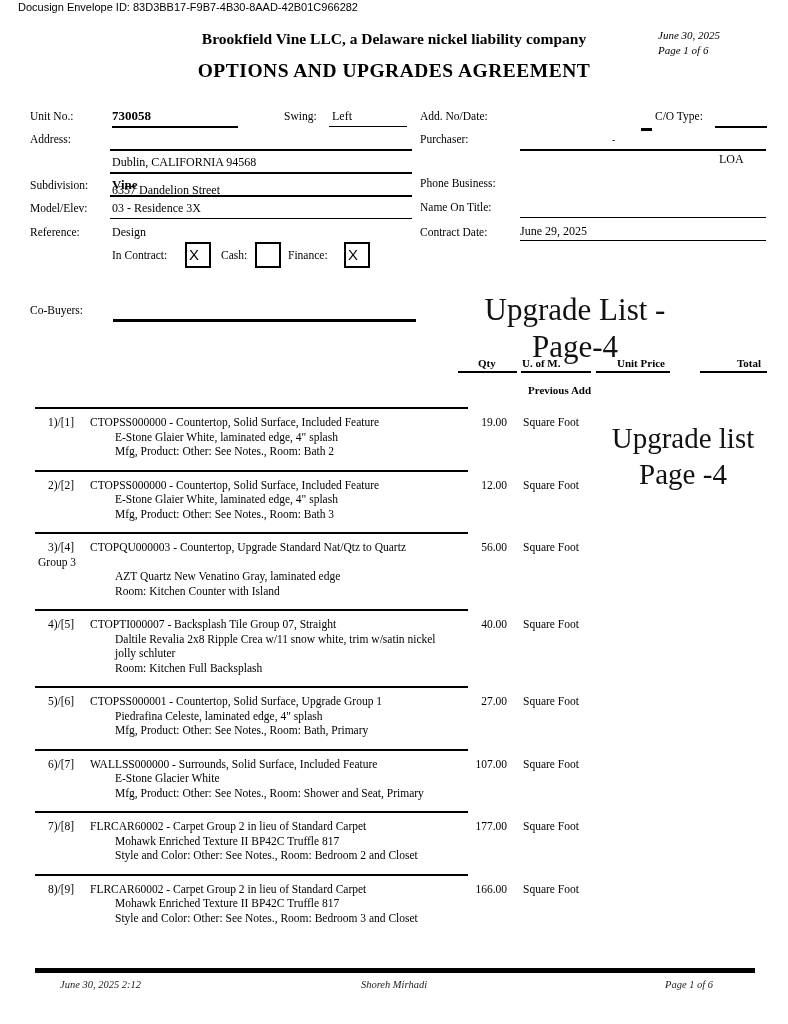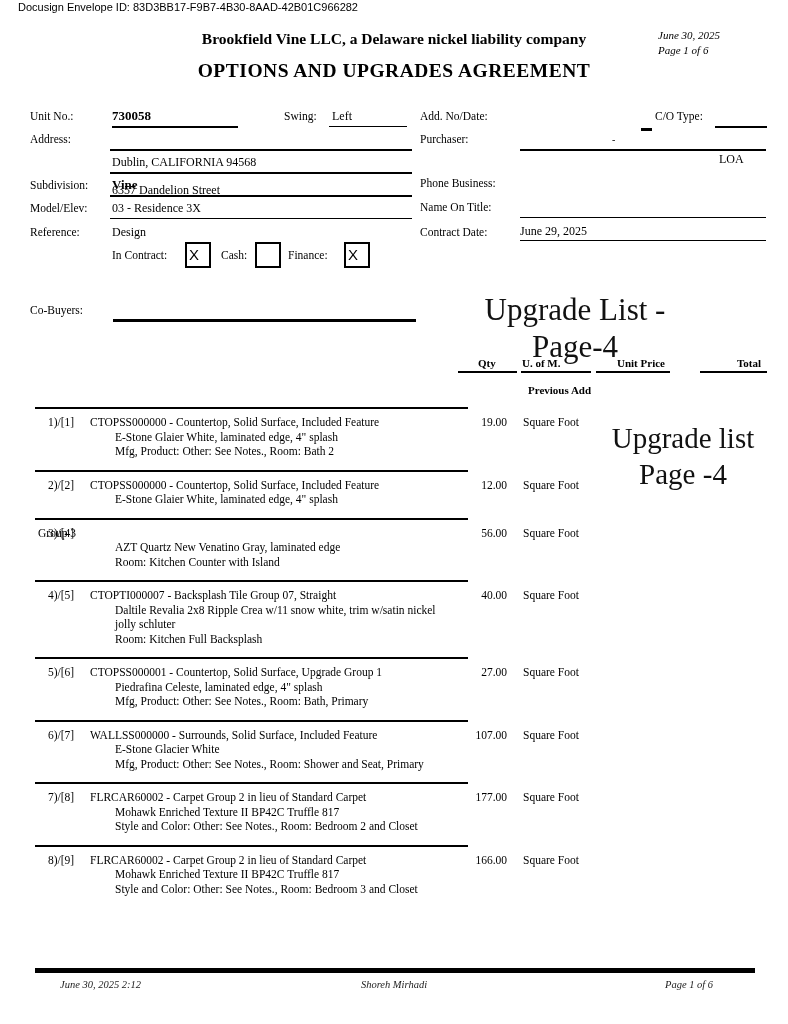--- a/index.html
+++ b/index.html
@@ -139,26 +139,28 @@
       <span class="qty">19.00</span>
       <span class="unit">Square Foot</span>
     </div>
 
     <div class="item">
       <span class="num">2)/[2]</span>
       <div class="title">CTOPSS000000 - Countertop, Solid Surface, Included Feature</div>
 
       <div class="desc">E-Stone Glaier White, laminated edge, 4" splash</div>
 
+      <div class="desc">Mfg, Product:  Other: See Notes., Room: Bath 3</div>
       <span class="qty">12.00</span>
       <span class="unit">Square Foot</span>
     </div>
 
     <div class="item">
       <span class="num">3)/[4]</span>
+      <div class="title">CTOPQU000003 - Countertop, Upgrade Standard Nat/Qtz to Quartz</div>
       <div class="wrap">Group 3</div>
       <div class="desc">AZT Quartz New Venatino Gray, laminated edge</div>
 
       <div class="desc">Room: Kitchen Counter with Island</div>
       <span class="qty">56.00</span>
       <span class="unit">Square Foot</span>
     </div>
 
     <div class="item">
       <span class="num">4)/[5]</span>

